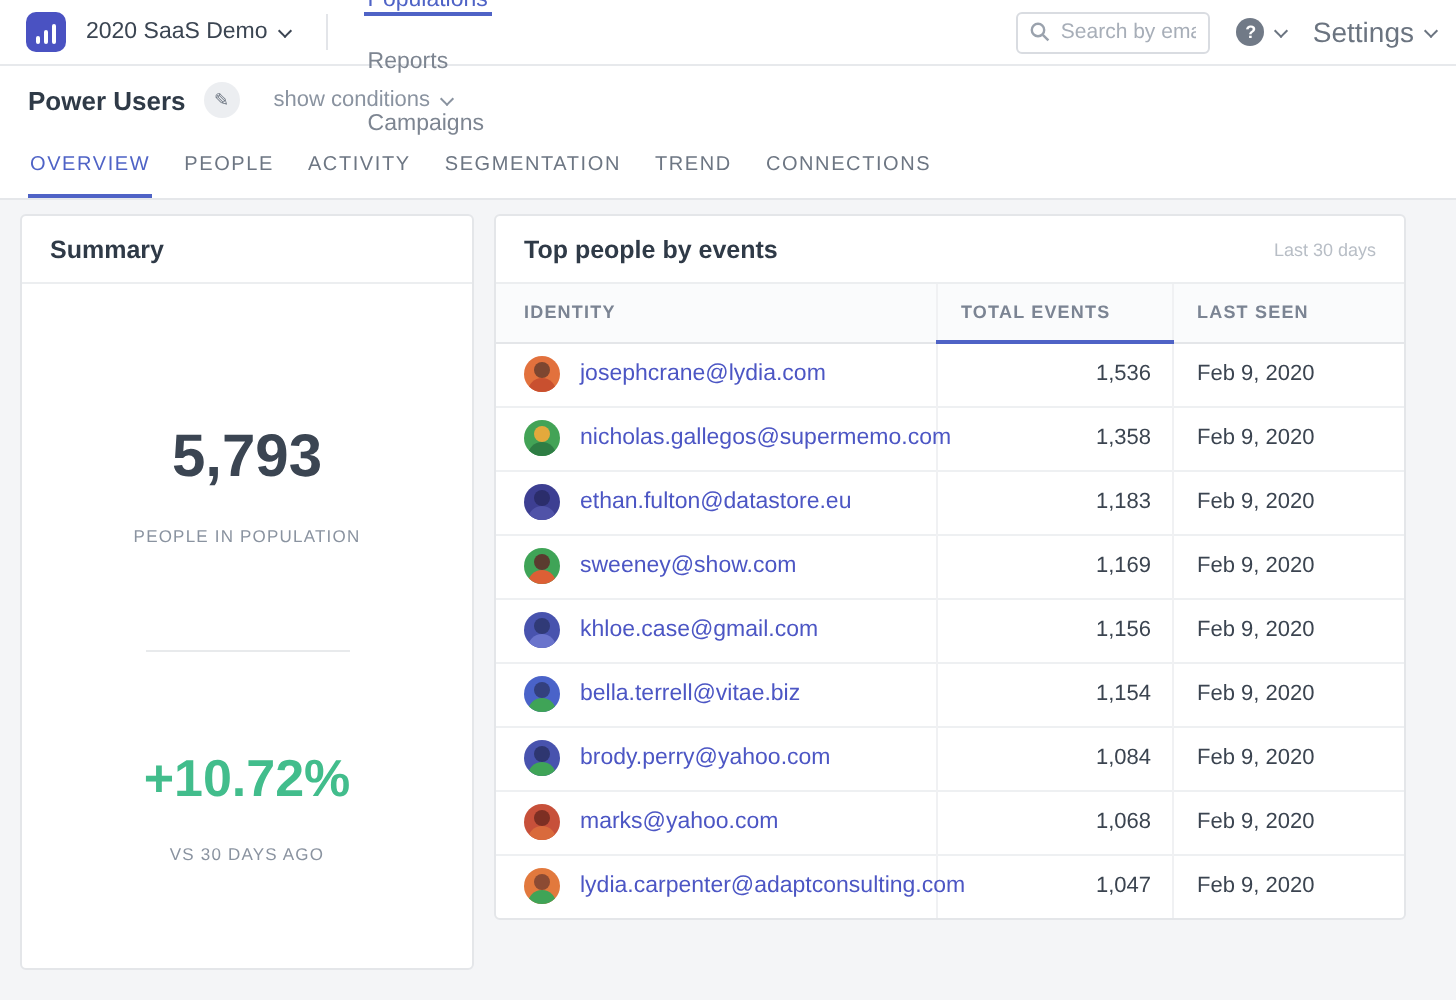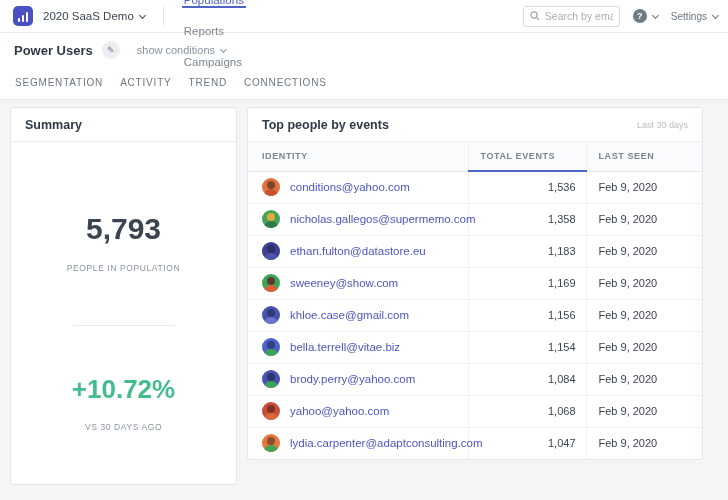--- a/index.html
+++ b/index.html
@@ -17,21 +17,21 @@
   .vdiv { width:1px; height:18px; background:#e3e5e9; margin:0 8px; align-self:center; }
   .nav-items { display:flex; align-items:stretch; gap:17px;flex-direction:column; }
   .nav-item { display:flex; align-items:center; font-size:11.5px; color:#7d8591; border-bottom:2px solid transparent; padding:0 2px; cursor:pointer; }
   .nav-item.active { color:#4f63c6; border-bottom-color:#4f63c6; }
   .topnav-right { margin-left:auto; display:flex; align-items:center; gap:13px; }
   .searchbox { display:flex; align-items:center; width:97px; height:21px; border:1px solid #d9dce1; border-radius:3px; padding:0 6px; gap:5px; background:#fff; }
   .searchbox input { border:none; outline:none; width:100%; font-size:10.5px; font-family:"Liberation Sans",sans-serif; color:#3b4552; background:transparent; }
   .searchbox input::placeholder { color:#a7aeb8; }
   .help-wrap { display:flex; align-items:center; color:#6b7480; cursor:pointer; }
   .help-circle { width:14px; height:14px; border-radius:50%; background:#717a87; color:#fff; font-size:9px; font-weight:bold; display:flex; align-items:center; justify-content:center; }
-  .settings { display:flex; align-items:center; font-size:10px; color:#6b7480; cursor:pointer; }
+  .settings { display:flex; align-items:center; font-size:14px; color:#6b7480; cursor:pointer; }
   .chev { display:inline-block; width:5px; height:5px; border-right:1.4px solid currentColor; border-bottom:1.4px solid currentColor; transform:rotate(45deg); margin-left:6px; margin-bottom:2px; }
 
   
   .pop-bar { height:34px; background:#fff; display:flex; align-items:center; padding:0 14px; gap:9px; }
   .pop-title { font-size:13px; font-weight:bold; color:#2f3a47; }
   .edit-btn { width:18px; height:18px; border-radius:50%; background:#eceef1; color:#6b7480; font-size:9px; display:flex; align-items:center; justify-content:center; cursor:pointer; }
   .show-cond { display:flex; align-items:center; font-size:11px; color:#8a93a0; margin-left:8px; cursor:pointer; }
 
   
   .tabs { height:33px; background:#fff; border-bottom:1px solid #e5e7ea; display:flex; align-items:stretch; gap:15px; padding:0 14px; }
@@ -119,22 +119,24 @@
     <span class="edit-btn">
       <span>✎</span>
     </span>
     <span class="show-cond">
       <span>show conditions</span>
       <span class="chev"></span>
     </span>
   </section>
 
   <nav class="tabs" id="tabs">
+      <span class="tab active">OVERVIEW</span>
+      <span class="tab">PEOPLE</span>
+      <span class="tab">ACTIVITY</span>
       <span class="tab">SEGMENTATION</span>
-      <span class="tab">ACTIVITY</span>
       <span class="tab">TREND</span>
       <span class="tab">CONNECTIONS</span>
     </nav>
 
   <main class="main">
 
     <section class="card summary-card">
       <div class="card-header">
         <span class="card-title">Summary</span>
       </div>
@@ -161,21 +163,21 @@
           </tr>
         </thead>
         <tbody id="people-rows">
             <tr>
               <td class="c-id">
                 <span class="id-wrap">
                   <span class="avatar" style="background: rgb(226, 113, 61);">
                     <span class="av-head" style="background: rgb(125, 70, 48);"></span>
                     <span class="av-body" style="background: rgb(201, 80, 47);"></span>
                   </span>
-                  <a class="email">conditions@yahoo.com</a>
+                  <a class="email">josephcrane@lydia.com</a>
                 </span>
               </td>
               <td class="c-events">1,536</td>
               <td class="c-seen">Feb 9, 2020</td>
             </tr>
             <tr>
               <td class="c-id">
                 <span class="id-wrap">
                   <span class="avatar" style="background: rgb(67, 163, 86);">
                     <span class="av-head" style="background: rgb(227, 169, 60);"></span>
@@ -252,21 +254,21 @@
               <td class="c-events">1,084</td>
               <td class="c-seen">Feb 9, 2020</td>
             </tr>
             <tr>
               <td class="c-id">
                 <span class="id-wrap">
                   <span class="avatar" style="background: rgb(199, 80, 58);">
                     <span class="av-head" style="background: rgb(125, 47, 35);"></span>
                     <span class="av-body" style="background: rgb(217, 106, 60);"></span>
                   </span>
-                  <a class="email">yahoo@yahoo.com</a>
+                  <a class="email">marks@yahoo.com</a>
                 </span>
               </td>
               <td class="c-events">1,068</td>
               <td class="c-seen">Feb 9, 2020</td>
             </tr>
             <tr>
               <td class="c-id">
                 <span class="id-wrap">
                   <span class="avatar" style="background: rgb(226, 121, 61);">
                     <span class="av-head" style="background: rgb(140, 75, 51);"></span>

